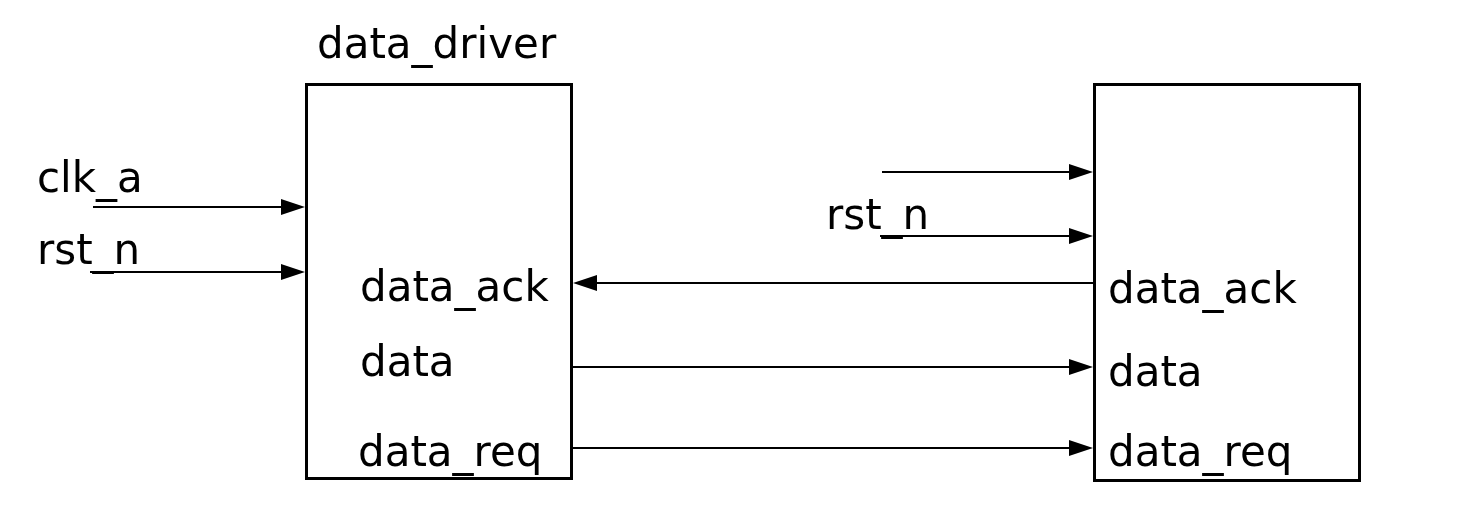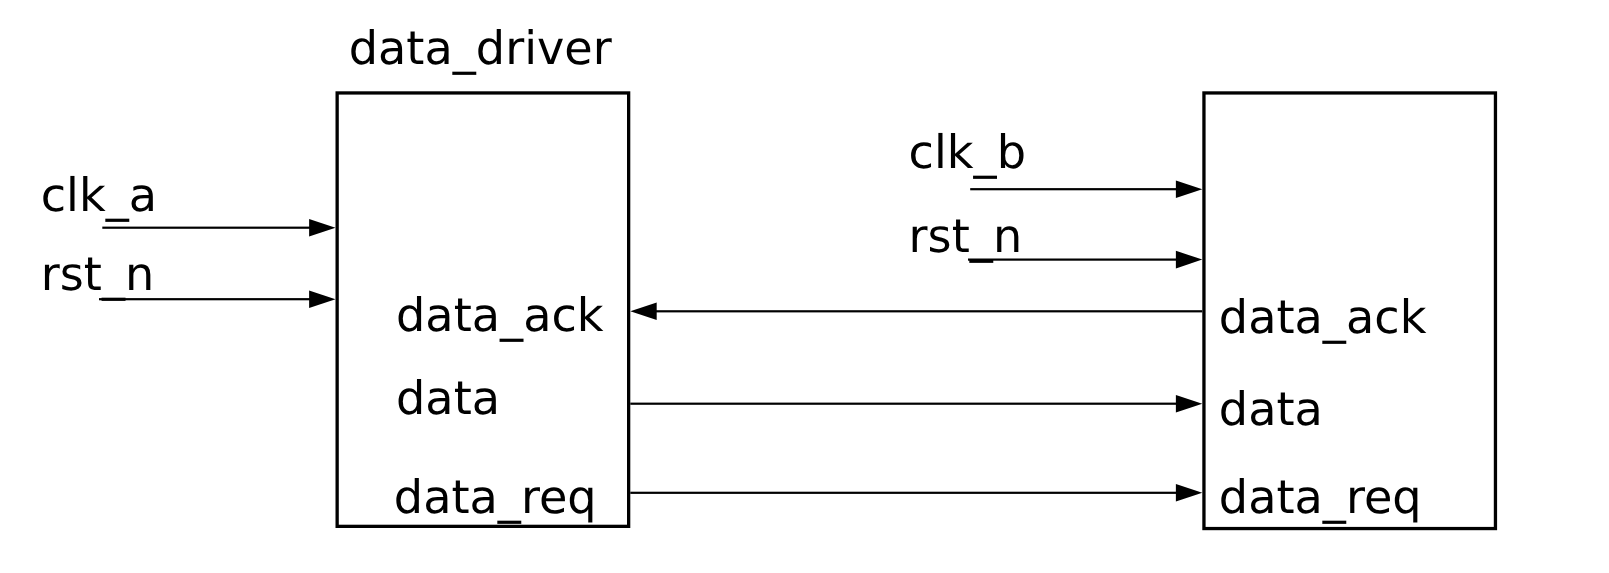--- a/index.html
+++ b/index.html
@@ -58,21 +58,20 @@
   <div class="module-box box-right"></div>
 
   <div class="txt" style="left:37px; top:157px;">clk_a</div>
   <div class="line" style="left:93px; top:206px; width:190px;"></div>
   <div class="ah-r" style="left:281px; top:199px;"></div>
 
   <div class="txt" style="left:37px; top:229px;">rst_n</div>
   <div class="line" style="left:90px; top:271px; width:193px;"></div>
   <div class="ah-r" style="left:281px; top:264px;"></div>
 
-  <div class="txt" style="left:826px; top:118px;">clk_b</div>
   <div class="line" style="left:882px; top:171px; width:189px;"></div>
   <div class="ah-r" style="left:1069px; top:164px;"></div>
 
   <div class="txt" style="left:826px; top:194px;">rst_n</div>
   <div class="line" style="left:880px; top:235px; width:191px;"></div>
   <div class="ah-r" style="left:1069px; top:228px;"></div>
 
   <div class="ah-l" style="left:573px; top:275px;"></div>
   <div class="line" style="left:595px; top:282px; width:498px;"></div>
 

